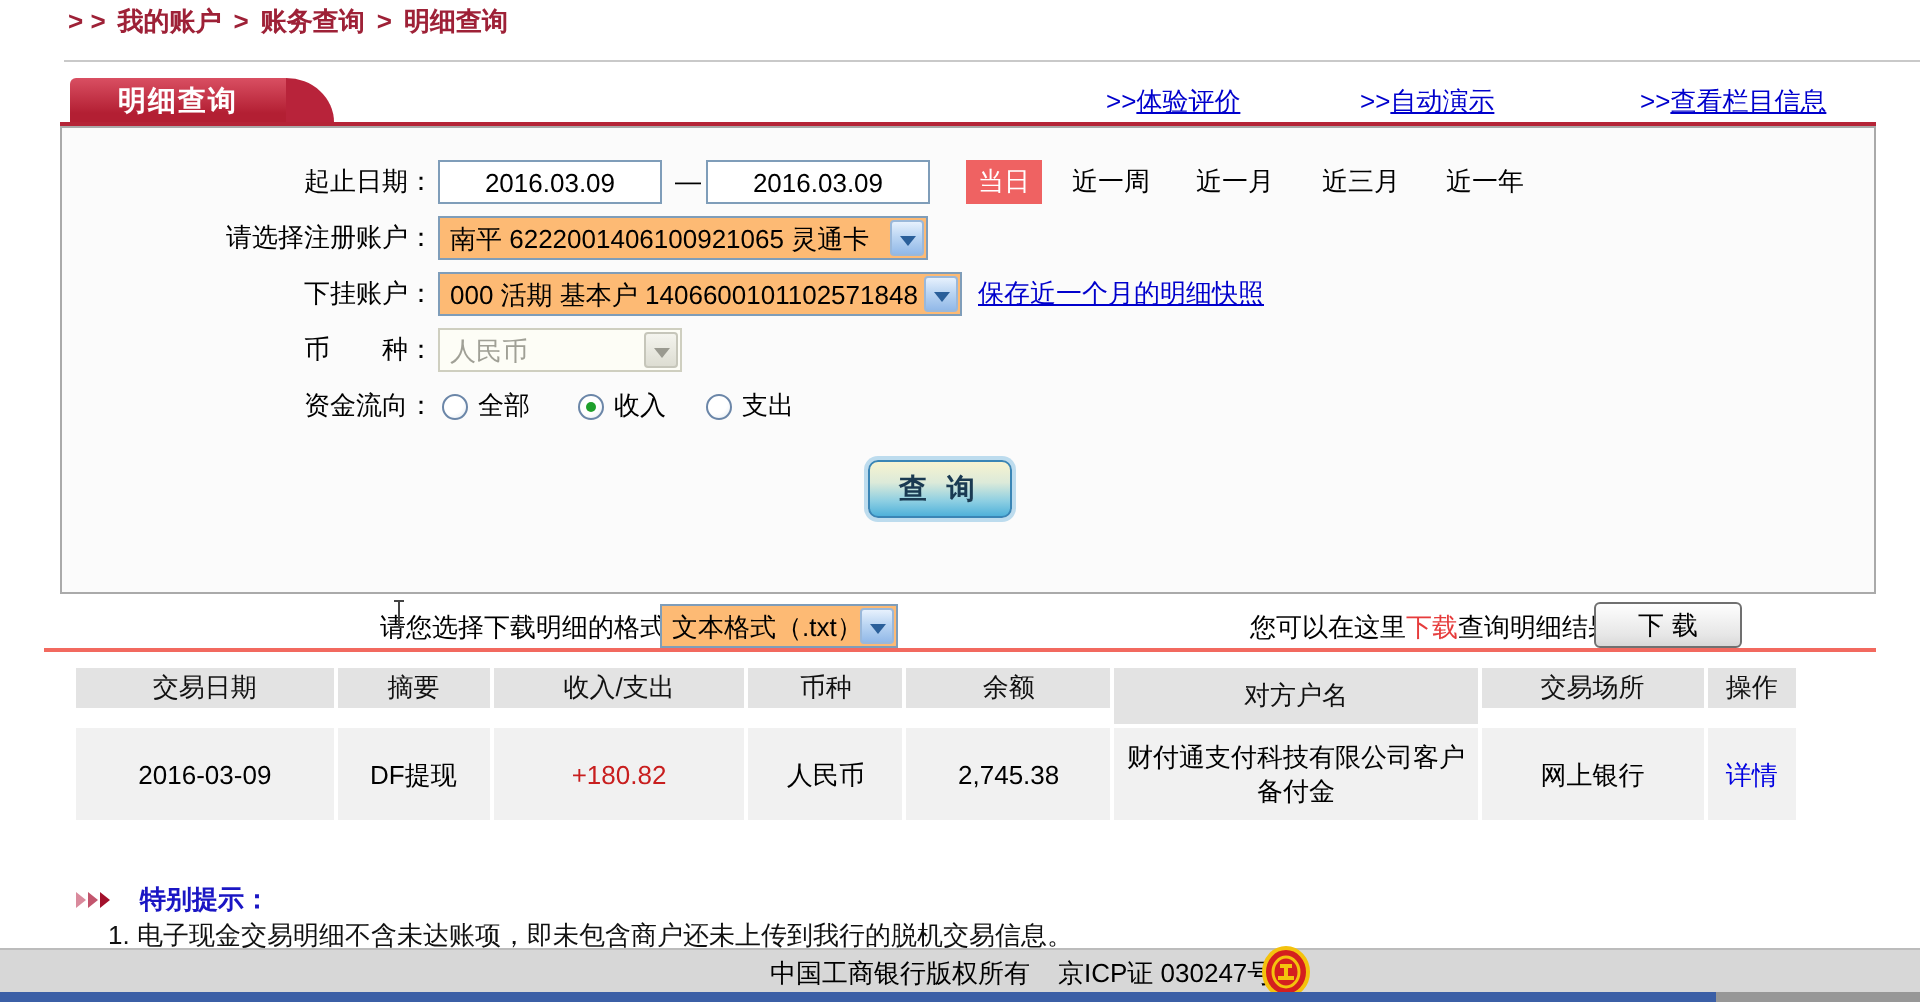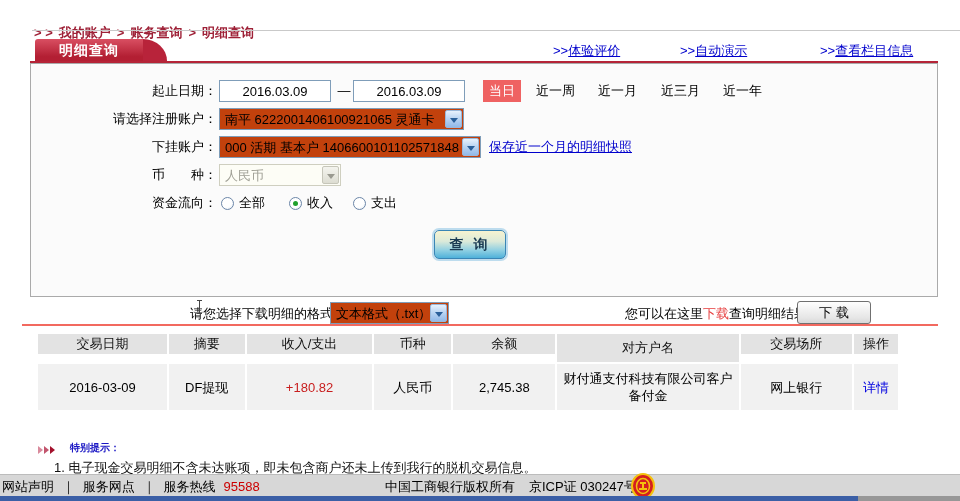--- a/index.html
+++ b/index.html
@@ -5,21 +5,21 @@
   * { margin:0; padding:0; box-sizing:border-box; }
   html,body { width:960px; height:501px; }
   body {
     position:relative; overflow:hidden; background:#fff;
     font-family:"Liberation Sans","DejaVu Sans",sans-serif;
     font-size:13px; color:#000;
   }
   .abs { position:absolute; }
 
   
-  .crumb { left:34px; top:24px; color:#9e2137; font-weight:bold; font-size:13px; }
+  .crumb { left:34px; top:2px; color:#9e2137; font-weight:bold; font-size:13px; }
   .crumb span, .crumb a { margin-right:6px; color:#9e2137; text-decoration:none; cursor:pointer; }
   .crumb-line { left:32px; top:30px; width:928px; height:1px; background:#c9c9c9; }
 
   
   .tab {
     left:35px; top:39px; width:108px; height:22px;
     background:linear-gradient(180deg,#d94f62 0%,#b31f33 80%);
     color:#fff; font-weight:bold; font-size:14px; text-align:center; line-height:22px;
     border-radius:3px 0 0 0; letter-spacing:1px; cursor:pointer;
   }
@@ -49,21 +49,21 @@
   }
   .dash { position:absolute; left:304px; width:18px; text-align:center; }
 
   .badge-today {
     position:absolute; left:452px; top:0; width:38px; height:22px;
     background:#ef6262; color:#fff; text-align:center; line-height:22px; cursor:pointer;
   }
   .qlink { position:absolute; top:0; cursor:pointer; }
   .q1{left:505px;} .q2{left:567px;} .q3{left:630px;} .q4{left:692px;}
 
-  .xp-select { position:absolute; top:0; height:22px; border:1px solid #7f9db9; background:#c2410c; cursor:pointer; }
+  .xp-select { position:absolute; top:0; height:22px; border:1px solid #7f9db9; background:#fdba74; cursor:pointer; }
   .xp-select .val { position:absolute; left:5px; top:1px; line-height:19px; font-size:13px; white-space:nowrap; }
   .xp-select .arrow {
     position:absolute; right:1px; top:1px; width:17px; height:18px;
     background:linear-gradient(180deg,#e7f1fd,#bcd6f3 45%,#92b9e8);
     border:1px solid #9ab8da; border-radius:2px;
   }
   .xp-select .arrow::after {
     content:""; position:absolute; left:4px; top:7px;
     border-left:4px solid transparent; border-right:4px solid transparent;
     border-top:5px solid #2a5f9a;
@@ -122,21 +122,21 @@
   .amt { color:#c81e1e; }
   .detail-link { color:#0000e0; cursor:pointer; }
 
   
   .notice-arrows { left:38px; top:446px; width:22px; height:10px; }
   .notice-arrows i { position:absolute; top:0; width:0; height:0;
     border-top:4px solid transparent; border-bottom:4px solid transparent; }
   .na1{ left:0; border-left:5px solid #d98a9c; }
   .na2{ left:6px; border-left:5px solid #c2556d; }
   .na3{ left:12px; border-left:5px solid #a3112c; }
-  .notice-title { left:70px; top:441px; color:#1a16c4; font-weight:bold; font-size:10px; }
+  .notice-title { left:70px; top:441px; color:#1a16c4; font-weight:bold; font-size:13px; }
   .notice-line { left:54px; top:459px; font-size:13px; color:#111; }
 
   
   .footer { left:0; top:474px; width:960px; height:22px; background:#d7d7d7; border-top:1px solid #bcbcbc; }
   .f-left { position:absolute; left:2px; top:3px; }
   .f-left span { margin-right:8px; }
   .f-link { cursor:pointer; }
   .f-hot { color:#cc0000; }
   .f-center { position:absolute; left:385px; top:3px; }
   .f-icp { margin-left:14px; }
@@ -256,23 +256,20 @@
 
 <div class="abs notice-arrows">
     <i class="na1"></i>
     <i class="na2"></i>
     <i class="na3"></i>
   </div>
 <div class="abs notice-title">特别提示：</div>
 <div class="abs notice-line">1. 电子现金交易明细不含未达账项，即未包含商户还未上传到我行的脱机交易信息。</div>
 
 <div class="abs footer">
-  <div class="f-left">
-    <span class="f-link">网站声明</span><span>｜</span><span class="f-link">服务网点</span><span>｜</span><span>服务热线</span><span class="f-hot">95588</span>
-  </div>
   <div class="f-center">
     <span>中国工商银行版权所有</span><span class="f-icp">京ICP证 030247号</span>
   </div>
   <svg class="f-badge" viewBox="0 0 26 26">
     <ellipse cx="13" cy="13" rx="11" ry="12" fill="#d41f1f" stroke="#f4c20d" stroke-width="2"></ellipse>
     <ellipse cx="13" cy="13" rx="6.5" ry="7.5" fill="none" stroke="#f4c20d" stroke-width="1.5"></ellipse>
     <rect x="10" y="9" width="6" height="2" fill="#f4c20d"></rect>
     <rect x="12" y="9" width="2" height="8" fill="#f4c20d"></rect>
     <rect x="9" y="15" width="8" height="2" fill="#f4c20d"></rect>
   </svg>

